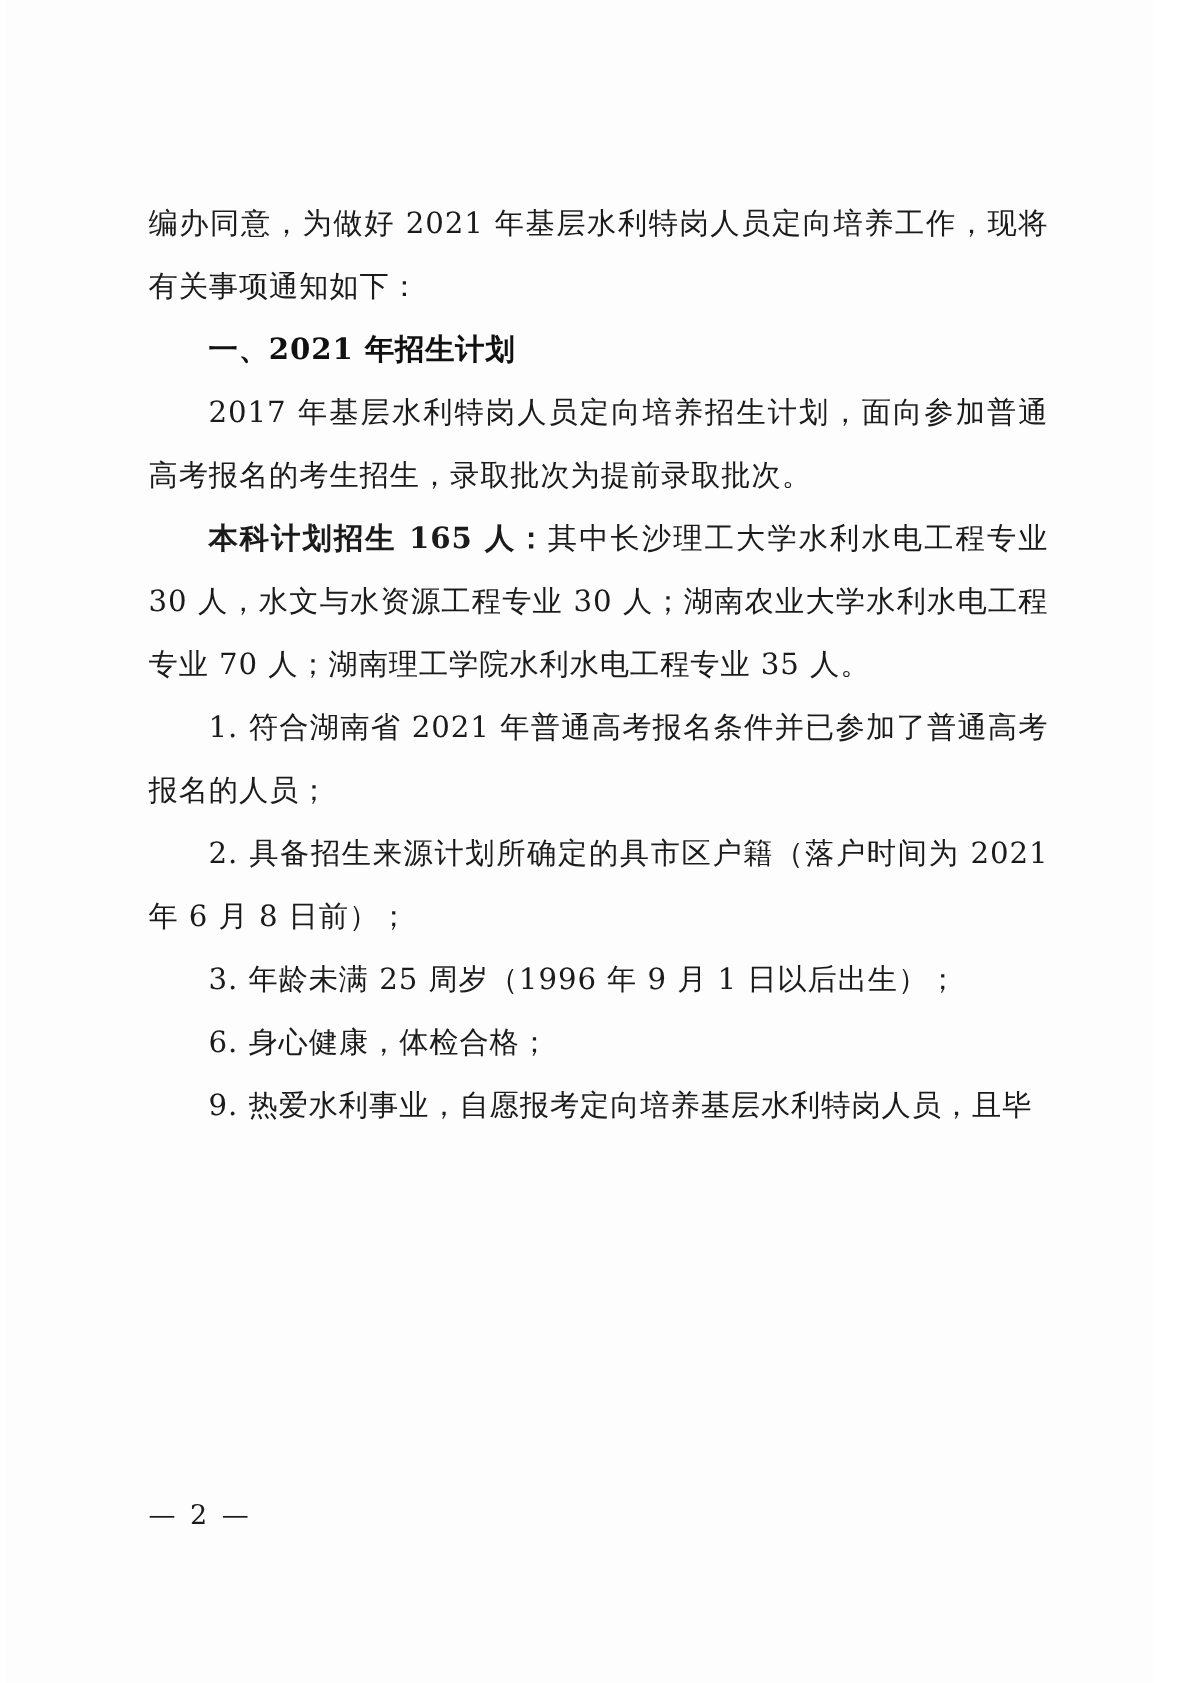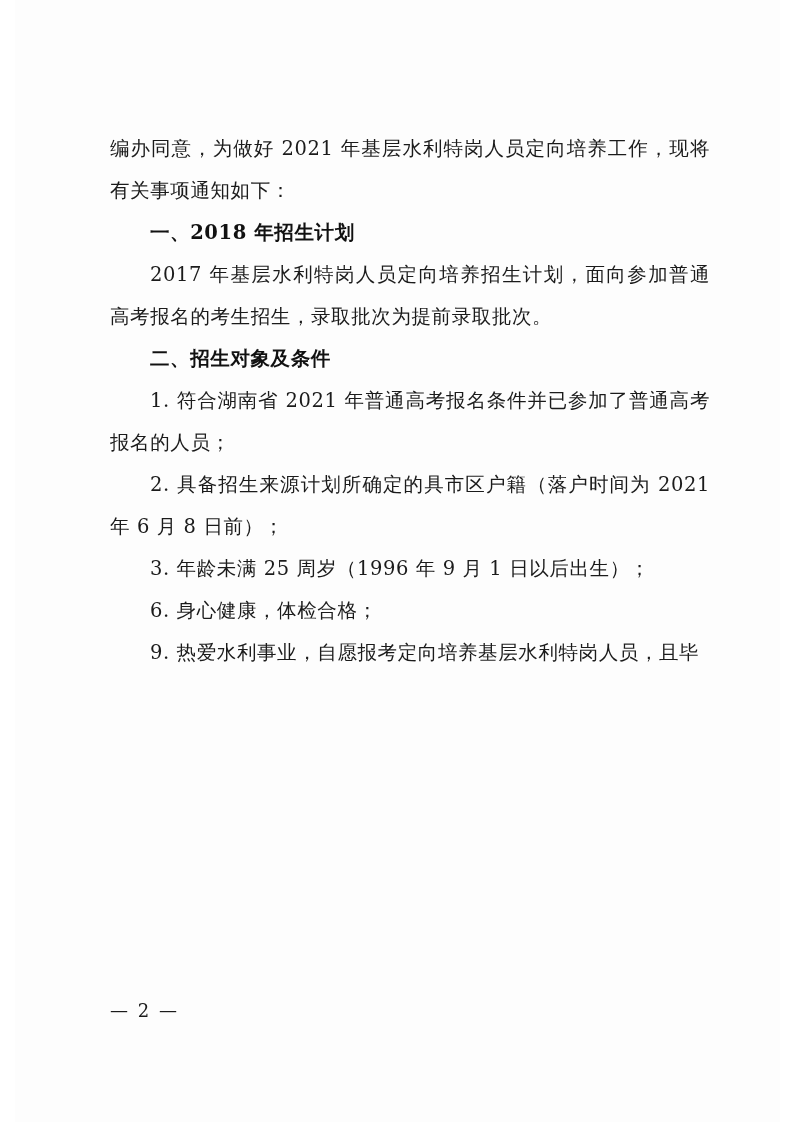--- a/index.html
+++ b/index.html
@@ -10,21 +10,21 @@
     width: 793px;
     height: 1122px;
     background: #ffffff;
     font-family: "DejaVu Serif", "Liberation Serif", serif;
     color: #1a1a1a;
     position: relative;
     overflow: hidden;
   }
   .page {
     position: absolute;
-    left: 15px;
+    left: 4px;
     top: 0;
     width: 765px;
     height: 1122px;
     background: #fdfdfd;
   }
   .content {
     position: absolute;
     left: 95px;
     top: 128px;
     width: 600px;
@@ -65,28 +65,28 @@
   }
 </style>
 </head>
 <body>
 
 <div class="page">
   <div class="content">
 
     <p class="para">编办同意，为做好 2021 年基层水利特岗人员定向培养工作，现将有关事项通知如下：</p>
 
-    <p class="heading">一、2018 年招生计划</p>
+    <p class="heading">一、2021 年招生计划</p>
 
     <p class="para indent">2017 年基层水利特岗人员定向培养招生计划，面向参加普通高考报名的考生招生，录取批次为提前录取批次。</p>
 
+    <p class="para indent"><span class="bold-lead">本科计划招生 165 人：</span><span>其中长沙理工大学水利水电工程专业 30 人，水文与水资源工程专业 30 人；湖南农业大学水利水电工程专业 70 人；湖南理工学院水利水电工程专业 35 人。</span></p>
 
 
 
-    <p class="heading">二、招生对象及条件</p>
 
 
     <p class="para indent">1. 符合湖南省 2021 年普通高考报名条件并已参加了普通高考报名的人员；</p>
 
     <p class="para indent">2. 具备招生来源计划所确定的具市区户籍（落户时间为 2021 年 6 月 8 日前）；</p>
 
     <p class="para indent">3. 年龄未满 25 周岁（1996 年 9 月 1 日以后出生）；</p>
 
     <p class="para indent">6. 身心健康，体检合格；</p>
 

